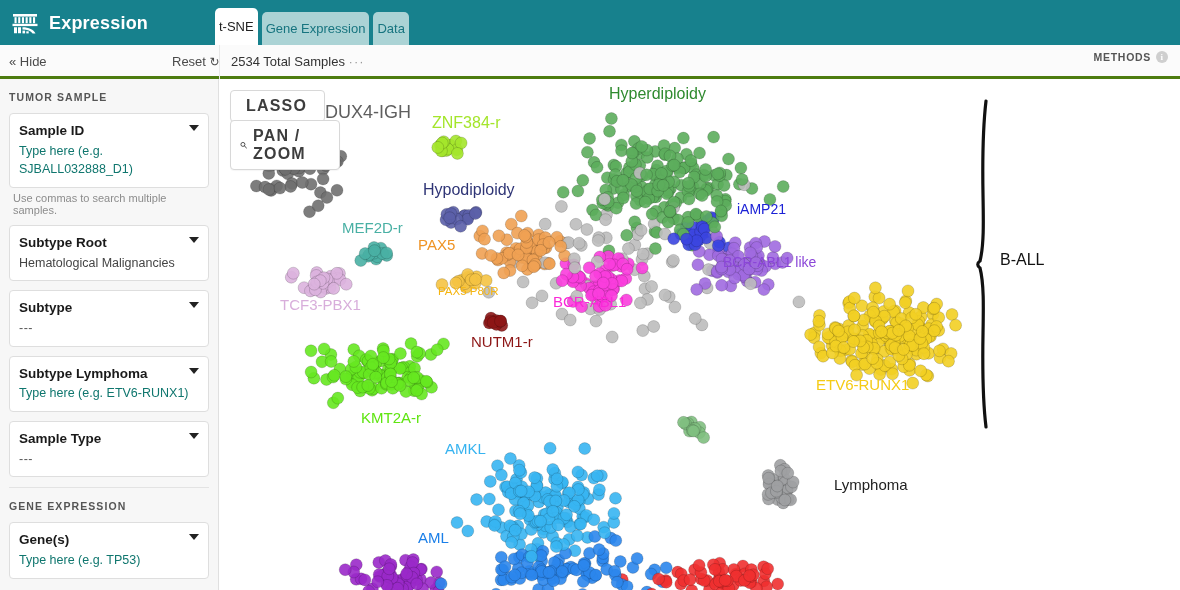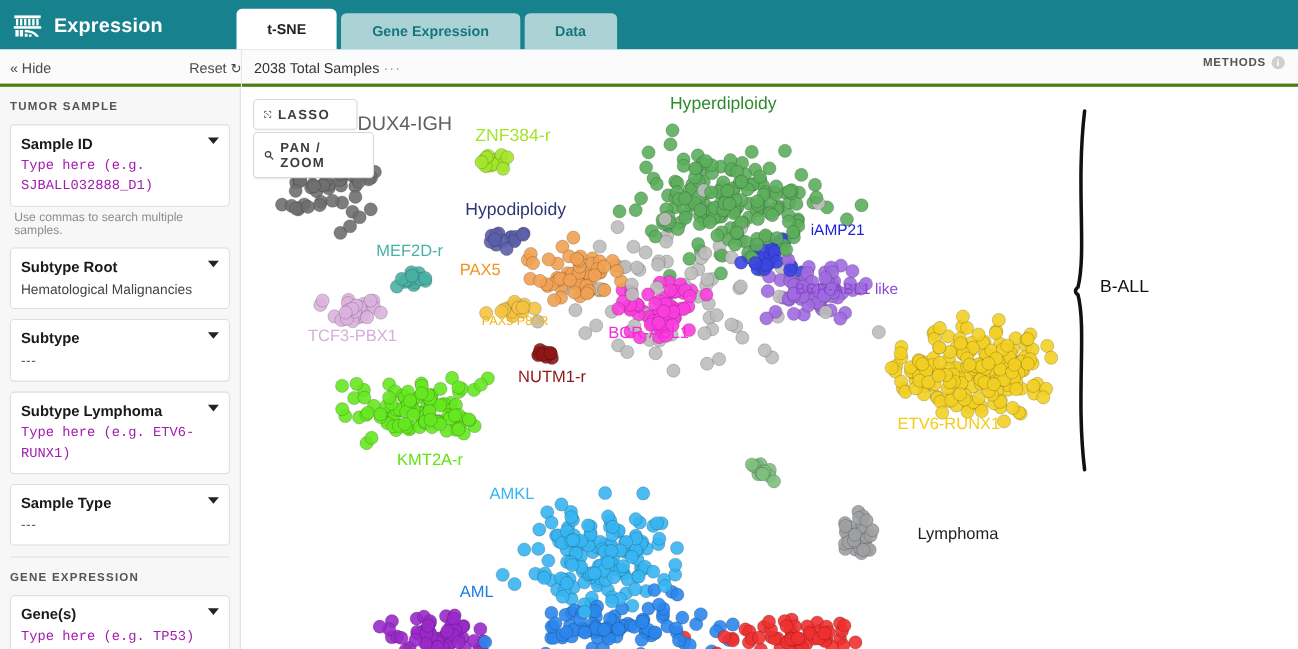--- a/index.html
+++ b/index.html
@@ -22,22 +22,22 @@
     height: 45px; padding: 0 0 0 10px; width: 215px;
   }
   .brand-logo { width: 30px; height: 30px; display:block; }
   .brand-title {
     color: #ffffff; font-size: 18px; font-weight: bold;
     letter-spacing: .2px; line-height: 1;
   }
   .tabs { display: flex; align-items: flex-end; gap: 4px; height: 45px; }
   .tab {
     height: 33px; line-height: 33px;
-    padding: 0 28px;
-    font-size: 13px; font-weight: bold;
+    padding: 0 4px;
+    font-size: 13px; font-weight: normal;
     border-radius: 5px 5px 0 0;
     background: #abd3d5; color: #16747f;
     cursor: pointer; white-space: nowrap;
   }
   .tab.active { background: #ffffff; color: #222222; height: 37px; line-height: 37px; }
 
   
   .subbar {
     position: absolute; left: 0; top: 45px; width: 1180px; height: 34px;
     background: #fbfbfb; border-bottom: 3px solid #4d7c0f;
@@ -80,42 +80,42 @@
     font-size: 10.5px; font-weight: bold; letter-spacing: 1.1px;
     color: #555555; padding: 12px 0 7px 9px;
   }
   .field {
     margin: 3px 9px 9px 9px; background: #ffffff;
     border: 1px solid #dedede; border-radius: 4px;
     padding: 7px 9px 8px 9px; position: relative; cursor: pointer;
   }
   .field-label { font-size: 13.5px; font-weight: bold; color: #1a1a1a; line-height: 1.45; }
   .field-value { font-size: 12.5px; color: #444444; line-height: 1.5; margin-top: 1px; }
-  .field-value.placeholder { color: #a21caf; font-family: Liberation Mono, monospace; }
+  .field-value.placeholder { color: #0f766e; }
   .field-value.dashes { color: #555555; letter-spacing: .5px; }
   .caret {
     position: absolute; right: 9px; top: 11px;
     width: 0; height: 0;
     border-left: 5px solid transparent; border-right: 5px solid transparent;
     border-top: 6px solid #222222;
   }
   .field-hint {
     font-size: 11px; color: #8c8c8c; margin: -5px 9px 9px 13px;
   }
   .sb-divider { height: 1px; background: #e3e3e3; margin: 10px 9px 0 9px; }
 
   
   .plot {
     position: absolute; left: 220px; top: 79px; width: 960px; height: 511px;
     background: #ffffff; overflow: hidden;
   }
   .tool-btn {
     position: absolute; background: #ffffff;
     border: 1px solid #d8d8d8; border-radius: 4px;
-    font-size: 12px; font-weight: bold; letter-spacing: 1.2px;
+    font-size: 16px; font-weight: bold; letter-spacing: 1.2px;
     color: #3d3d3d; padding: 6px 24px 6px 9px;
     display: flex; align-items: center; gap: 6px; cursor: pointer;
     box-shadow: 0 1px 1px rgba(0,0,0,.04);
   }
   #lasso-btn { left: 10px; top: 11px; width: 95px; }
   #panzoom-btn { left: 10px; top: 41px; width: 110px; }
 
   .plot-svg { position: absolute; left: 0; top: 0; }
   .clabel { font-family: "Liberation Sans", sans-serif; }
 </style>
@@ -153,21 +153,21 @@
     <div class="hide-btn">
       <span>«</span>
       <span>Hide</span>
     </div>
     <div class="reset-btn">
       <span>Reset</span>
       <span style="font-size:12px;">↻</span>
     </div>
     <div class="sub-divider"></div>
     <div class="sample-count">
-      <span>2038 Total Samples</span>
+      <span>2534 Total Samples</span>
       <span class="dots">···</span>
     </div>
     <div class="methods">
       <span>METHODS</span>
       <span class="info-circle">i</span>
     </div>
   </div>
 
   <div class="sidebar">
 

